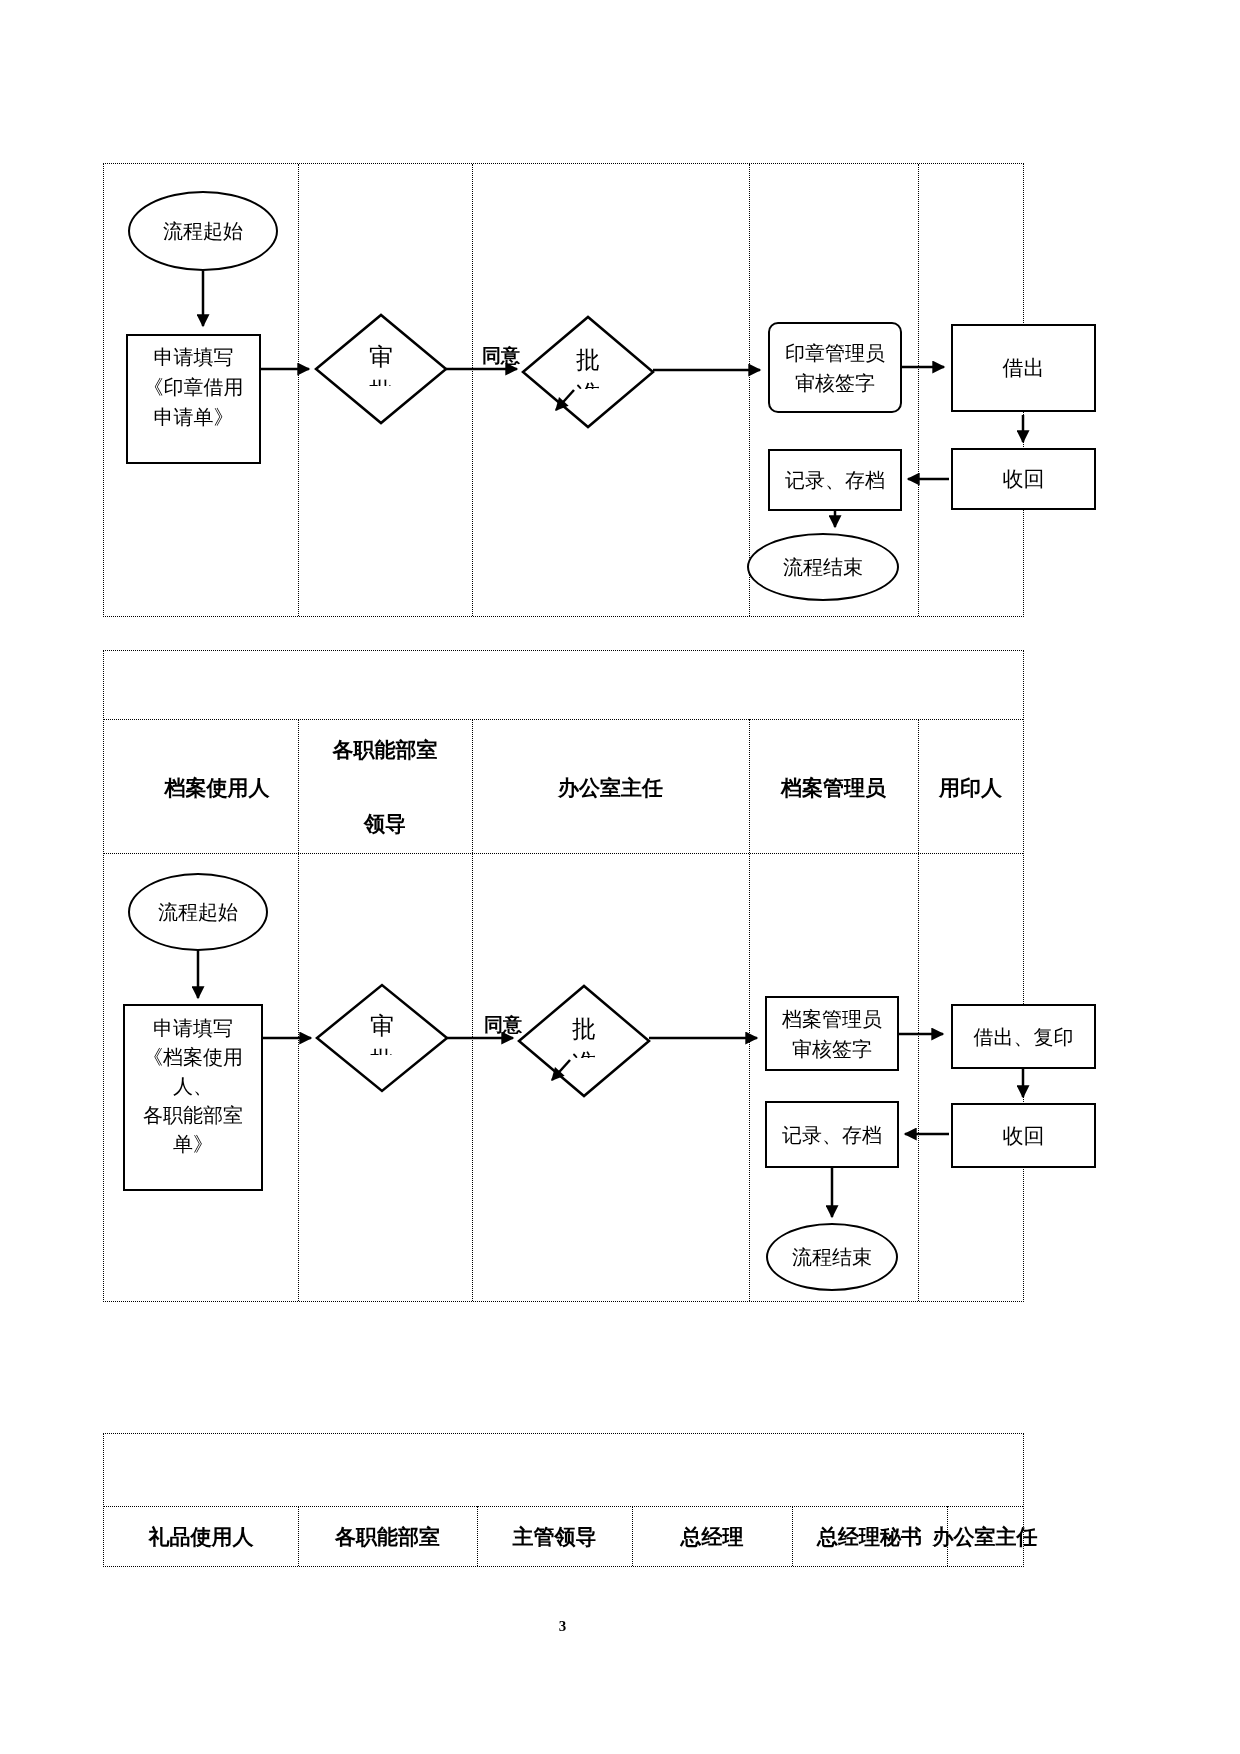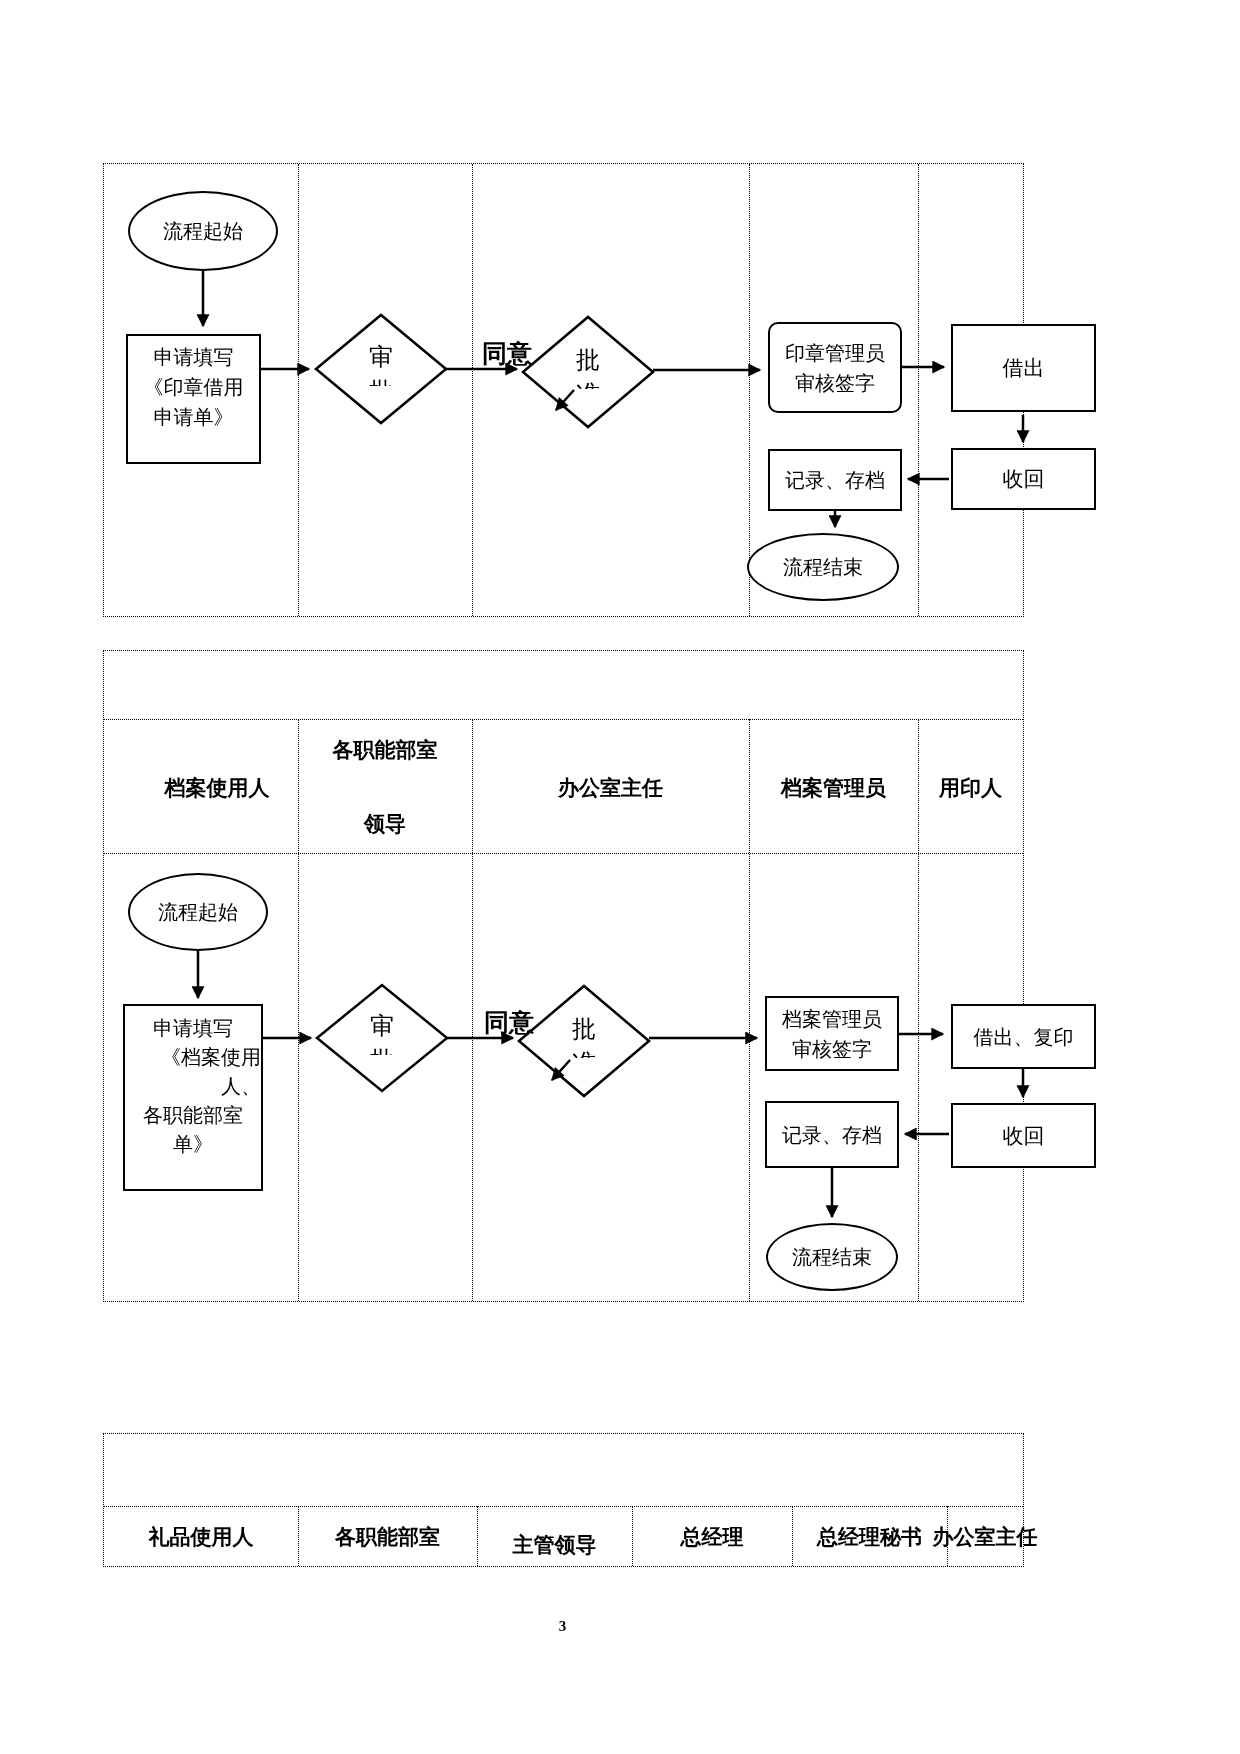--- a/index.html
+++ b/index.html
@@ -10,27 +10,27 @@
   .hline{position:absolute;left:0;right:0;height:0;border-top:1.5px dotted #000;}
   .svglayer{position:absolute;left:0;top:0;z-index:3;overflow:visible;}
   .node{position:absolute;z-index:2;background:#fff;border:2.5px solid #000;box-sizing:border-box;
         display:flex;align-items:center;justify-content:center;text-align:center;
         font-family:"Liberation Serif",serif;}
   .ellipse{border-radius:50%;}
   .boxcol{flex-direction:column;}
   .toptext{align-items:flex-start;}
   .dtext{position:absolute;z-index:4;overflow:hidden;text-align:center;
          font-family:"Liberation Serif",serif;font-size:24px;line-height:34px;}
-  .edgelbl{position:absolute;z-index:5;font-weight:bold;font-size:25px;line-height:24px;
-           font-family:Liberation Mono, monospace;}
+  .edgelbl{position:absolute;z-index:5;font-weight:bold;font-size:19px;line-height:24px;
+           font-family:Liberation Serif, serif;}
   .hdr{position:absolute;z-index:2;display:flex;align-items:center;justify-content:center;
        font-weight:bold;font-size:21px;white-space:nowrap;text-align:center;}
   .sectitle{position:absolute;left:0;right:0;text-align:center;font-weight:bold;font-size:33px;
             font-family:"Liberation Sans",sans-serif;z-index:2;}
-  .nodetext20{font-size:20px;line-height:30px;text-align:right;}
+  .nodetext20{font-size:20px;line-height:30px;}
   .footer{position:absolute;left:103px;width:919px;text-align:center;
           font-family:"Liberation Serif",serif;font-weight:bold;font-size:15px;}
 </style>
 </head>
 <body>
 
 <div class="page">
 
   <div class="tbl" style="left:103px;top:163px;width:919px;height:452px;">
     <div class="vline" style="left:194px;top:0;bottom:0;"></div>
@@ -185,21 +185,21 @@
     <div class="hline" style="top:72px;"></div>
 
     <div class="vline" style="left:194px;top:72px;bottom:0;"></div>
     <div class="vline" style="left:373px;top:72px;bottom:0;"></div>
     <div class="vline" style="left:528px;top:72px;bottom:0;"></div>
     <div class="vline" style="left:688px;top:72px;bottom:0;"></div>
     <div class="vline" style="left:843px;top:72px;bottom:0;"></div>
 
     <div class="hdr" style="left:0;width:194px;top:88px;height:30px;">礼品使用人</div>
     <div class="hdr" style="left:194px;width:179px;top:88px;height:30px;">各职能部室</div>
-    <div class="hdr" style="left:373px;width:155px;top:88px;height:30px;margin-top:8px;">主管领导</div>
+    <div class="hdr" style="left:373px;width:155px;top:88px;height:30px;">主管领导</div>
     <div class="hdr" style="left:528px;width:160px;top:88px;height:30px;">总经理</div>
     <div class="hdr" style="left:688px;width:155px;top:88px;height:30px;">总经理秘书</div>
     <div class="hdr" style="left:843px;width:76px;top:88px;height:30px;">办公室主任</div>
   </div>
 
   <div class="footer" style="top:1618px;">3</div>
 
 </div>
 
 </body></html>

